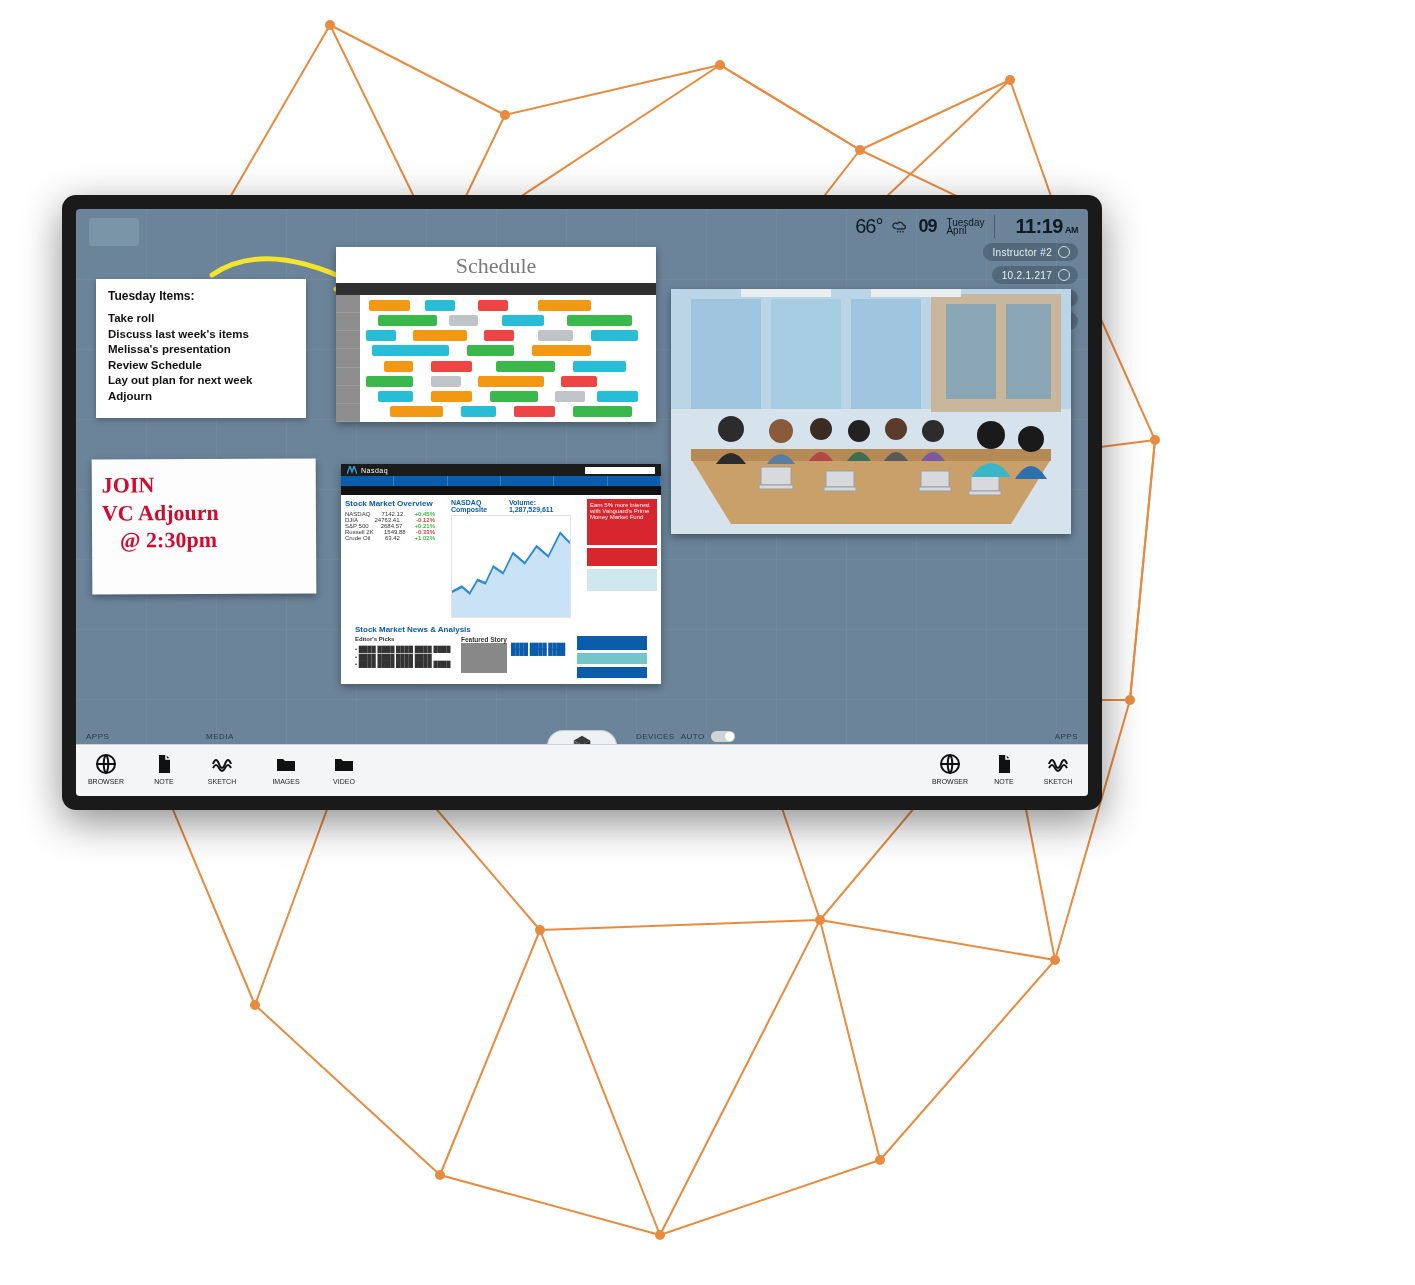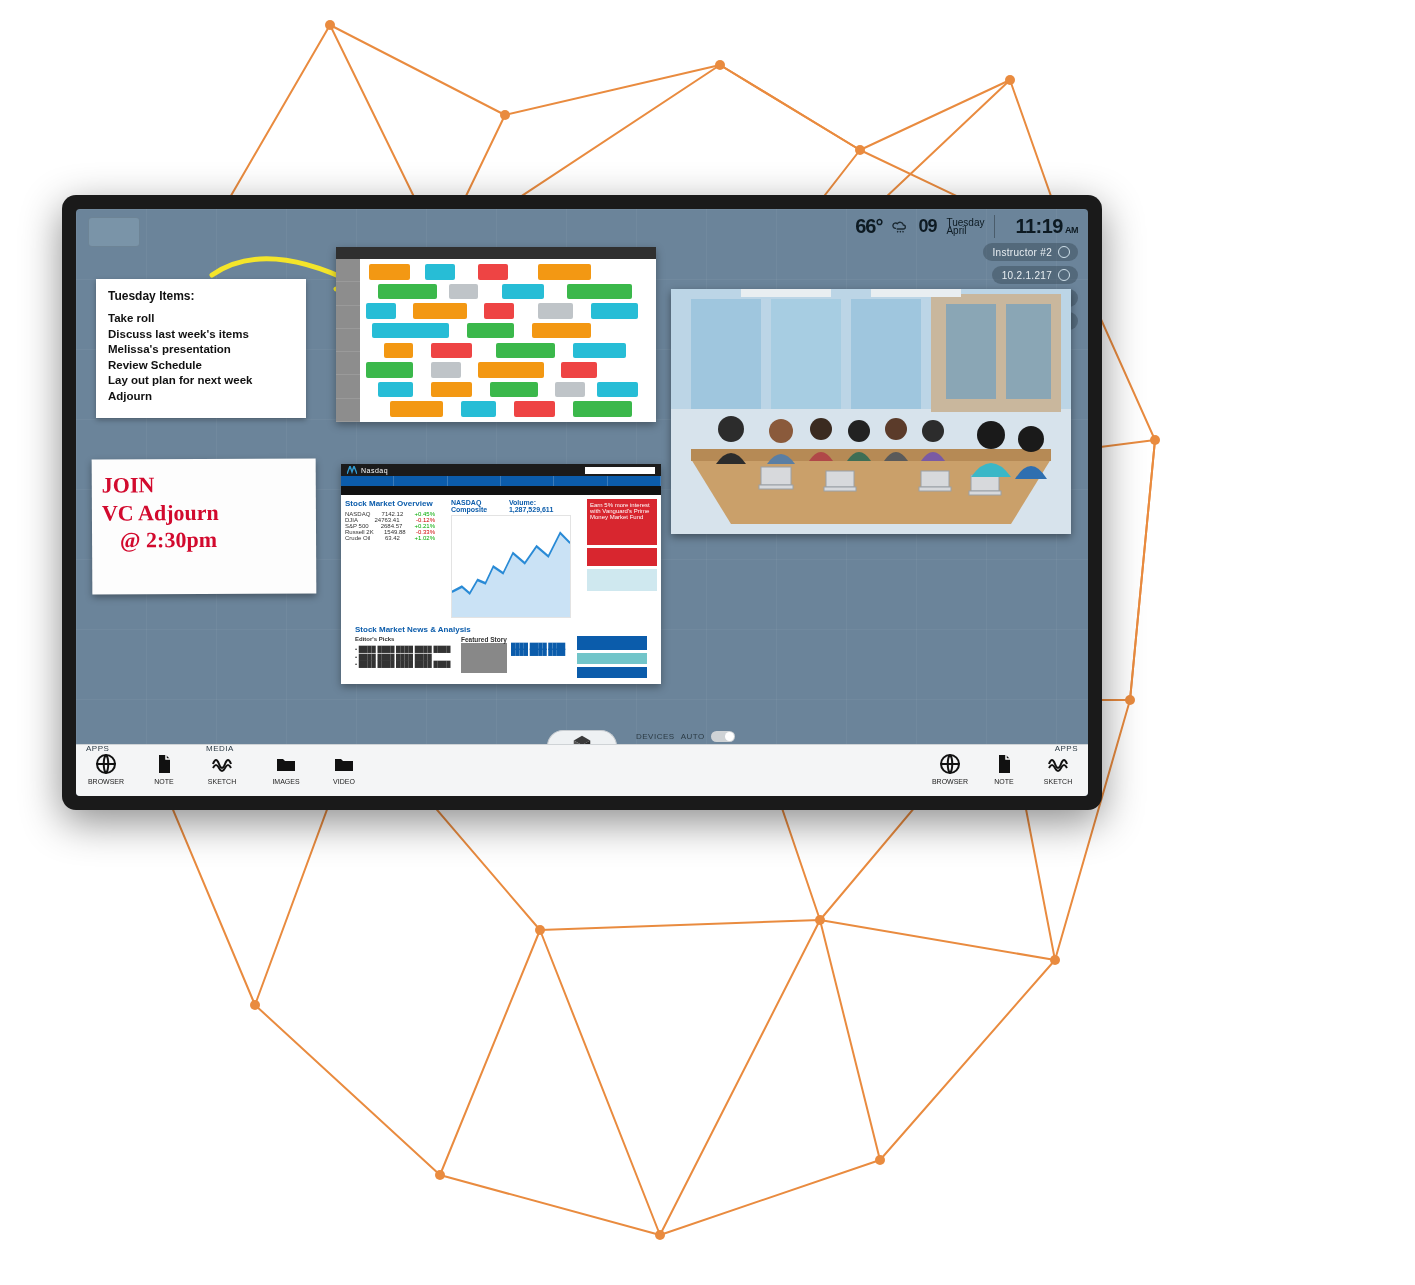--- a/index.html
+++ b/index.html
@@ -31,21 +31,21 @@
 
   
   .tl-chip { position:absolute; top:8px; left:12px; width:52px; height:30px; background:#7a94a8; border-radius:4px; box-shadow: inset 0 0 0 1px rgba(0,0,0,0.1);}
 
   
   .status {
     position: absolute; top: 6px; right: 10px;
     text-align: right; color: #0d1a22;
   }
   .status .row1 { display:flex; align-items:center; gap:10px; justify-content:flex-end; font-size:12px;}
-  .status .temp { font-size:20px; font-weight:700; letter-spacing:-1px;}
+  .status .temp { font-size:20px; font-weight:400; letter-spacing:-1px;}
   .status .day  { font-size:18px; font-weight:700; letter-spacing:-1px;}
   .status .daylabel { font-size:10px; line-height:8px; text-align:left;}
   .status .clock { font-size:20px; font-weight:600; letter-spacing:-0.5px; border-left:1px solid rgba(0,0,0,0.3); padding-left:20px;}
   .status .ampm { font-size:9px; margin-left:2px;}
   .pill-row { display:flex; justify-content:flex-end; margin-top:2px;}
   .pill {
     display:inline-flex; align-items:center; gap:6px;
     background: rgba(40,55,65,0.35);
     color:#e8eef2;
     font-size:10px; letter-spacing:0.3px;
@@ -143,21 +143,21 @@
   .dock {
     position:absolute; left:0; right:0; bottom:0; height:52px;
     background:#f4f5f6;
     border-top:1px solid #cfd3d6;
     display:flex; align-items:flex-end;
   }
   .dock .section-labels {
     position:absolute; top:-14px; left:0; right:0; height:14px;
     font-size:8px; color:#2b3a44; letter-spacing:0.5px;
   }
-  .dock .lbl { position:absolute; top:13px;}
+  .dock .lbl { position:absolute; top:1px;}
   .dock-items { display:flex; align-items:center; gap:18px; padding:0 10px 4px; height:100%;}
   .dock-item { display:flex; flex-direction:column; align-items:center; width:40px; color:#222; font-size:7px;}
   .dock-item .ic { width:24px; height:24px; display:flex; align-items:center; justify-content:center; margin-bottom:2px;}
   .dock-spacer { flex:1;}
   .dock-right { display:flex; align-items:center; gap:14px; padding:0 10px 4px;}
 
   
   .menu-tab {
     position:absolute; left:50%; transform:translateX(-50%);
     bottom:38px; width:70px; height:28px;
@@ -290,20 +290,21 @@
         </ul>
     </div>
 
     <div class="handnote">
       <div>JOIN</div>
       <div>VC Adjourn</div>
       <div style="padding-left:18px;">@ 2:30pm</div>
     </div>
 
     <div class="schedule">
+      <div class="title">Schedule</div>
       <div class="toolbar"></div>
       <div class="body">
         <div class="side">
           <div></div>
             <div></div>
             <div></div>
             <div></div>
             <div></div>
             <div></div>
             <div></div>

